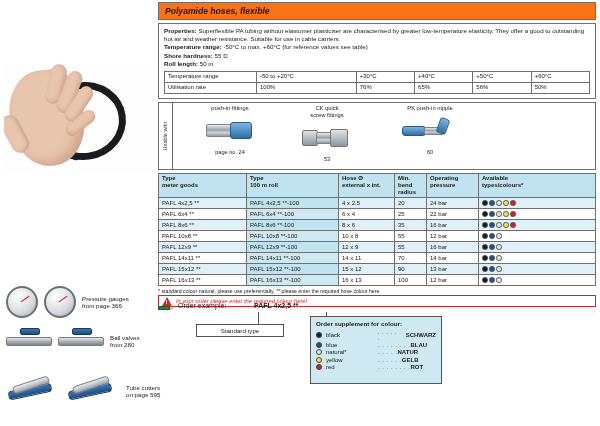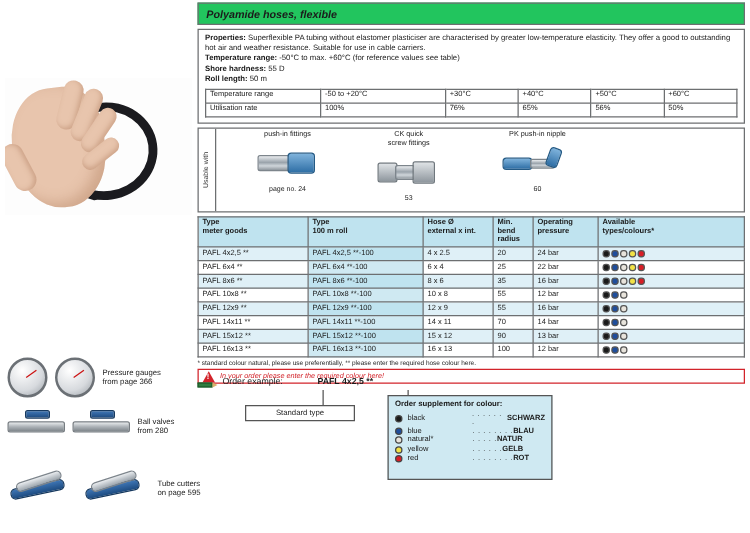--- a/index.html
+++ b/index.html
@@ -44,21 +44,21 @@
   .f2 { left:58px; top:8px;  width:15px; height:44px; transform:rotate(22deg); }
   .f3 { left:68px; top:22px; width:14px; height:40px; transform:rotate(34deg); }
   .f4 { left:70px; top:44px; width:13px; height:34px; transform:rotate(52deg); }
   .thumb { left:2px; top:52px; width:18px; height:40px; transform:rotate(-28deg); }
 
   
   .panel {
     position:absolute; left:158px; top:2px; width:438px; height:276px;
   }
   .title-box {
-    border:1px solid #6d6f71; background:#22c55e;
+    border:1px solid #6d6f71; background:#f97316;
     padding:3px 6px; margin-bottom:3px;
   }
   .title-box .title {
     font-style:italic; font-weight:bold; font-size:8.6px; color:#1b1b1b;
   }
   .desc-box {
     border:1px solid #6d6f71; background:#ffffff;
     padding:3px 5px 4px 5px; margin-bottom:3px;
     line-height:1.28;
   }

